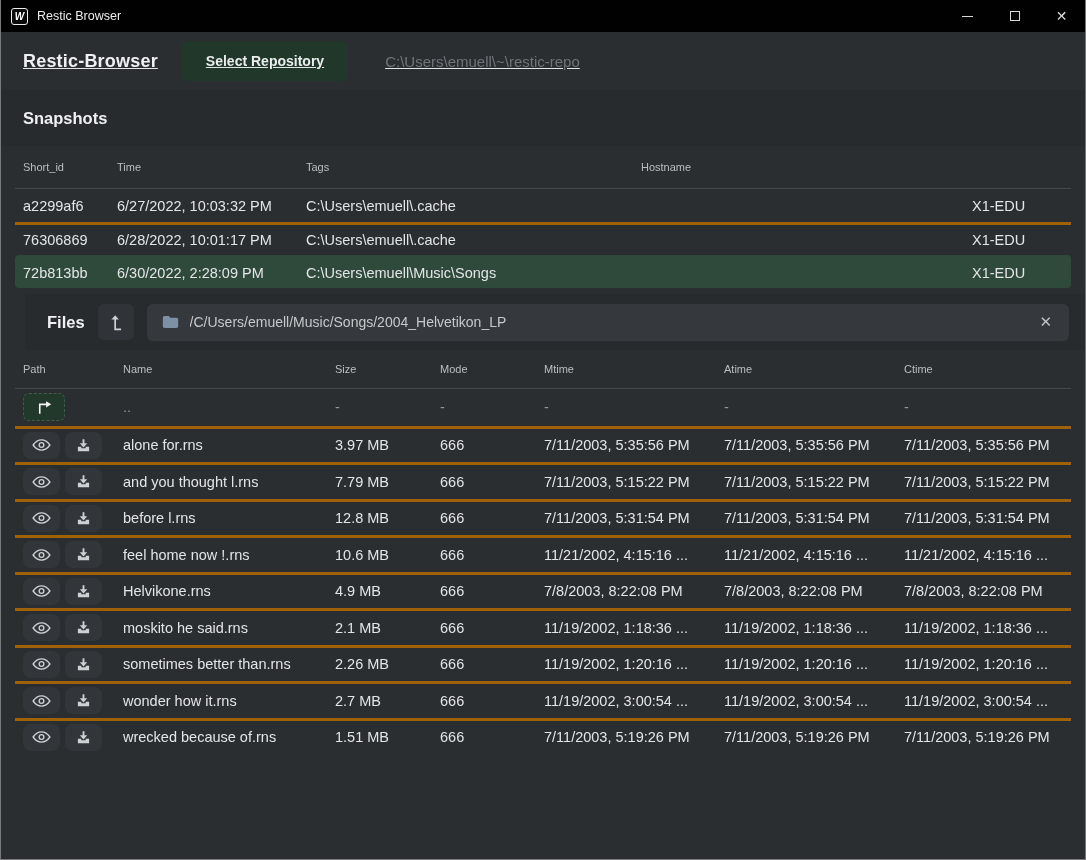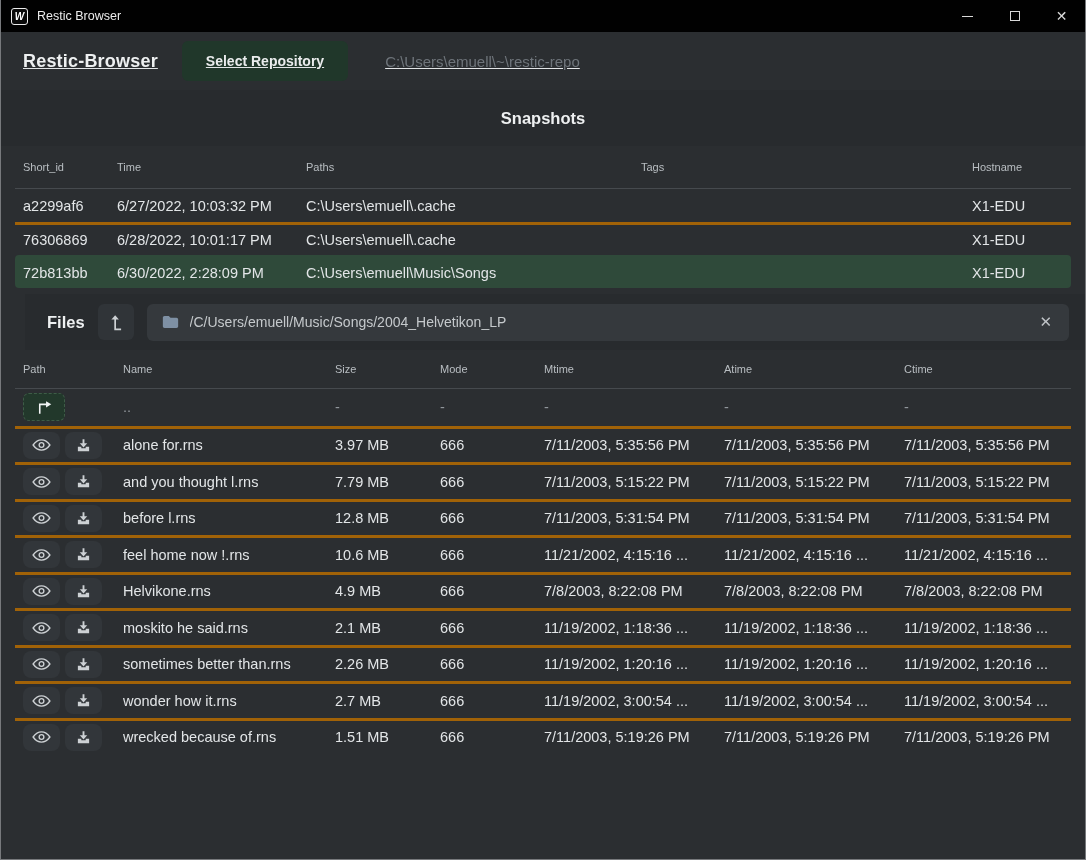--- a/index.html
+++ b/index.html
@@ -39,21 +39,21 @@
   
   .app-header { height: 58px; display: flex; align-items: center; padding: 0 22px; flex-shrink: 0; text-decoration: underline; }
   .app-title { font-size: 18px; font-weight: bold; color: #eef0f1; letter-spacing: .2px; }
   .repo-btn {
     margin-left: 24px; background: #20372a; color: #eaeced;
     border: none; border-radius: 6px; font-family: inherit;
     font-size: 14px; font-weight: bold; padding: 12px 24px; cursor: pointer;
   }
   .repo-path { margin-left: 37px; color: #6e747a; font-size: 15px; }
   
-  .section-band { height: 56px; display: flex; align-items: center; padding: 0 22px; background: #282b2e; flex-shrink: 0; justify-content: center; }
+  .section-band { height: 56px; display: flex; align-items: center; padding: 0 22px; background: #282b2e; flex-shrink: 0; }
   .section-title { font-size: 16.5px; font-weight: bold; color: #eef0f1; }
   
   .thead {
     margin: 0 14px; padding-left: 8px; height: 43px;
     display: grid; align-items: center;
     border-bottom: 1px solid #464a4e;
     color: #b9bec2; font-size: 11px; flex-shrink: 0;
   }
   .snap-grid  { grid-template-columns: 94px 189px 335px 331px auto; }
   .files-grid { grid-template-columns: 100px 212px 105px 104px 180px 180px auto; }
@@ -122,21 +122,20 @@
     <button class="repo-btn">Select Repository</button>
     <span class="repo-path">C:\Users\emuell\~\restic-repo</span>
   </div>
 
   <div class="section-band">
     <span class="section-title">Snapshots</span>
   </div>
   <div class="thead snap-grid">
     <div class="cell">Short_id</div>
     <div class="cell">Time</div>
-    <div class="cell">Paths</div>
     <div class="cell">Tags</div>
     <div class="cell">Hostname</div>
   </div>
   <div id="snap-rows">
       <div class="trow snap-grid snap-row">
         <div class="cell">a2299af6</div>
         <div class="cell">6/27/2022, 10:03:32 PM</div>
         <div class="cell">C:\Users\emuell\.cache</div>
         <div class="cell"></div>
         <div class="cell">X1-EDU</div>

